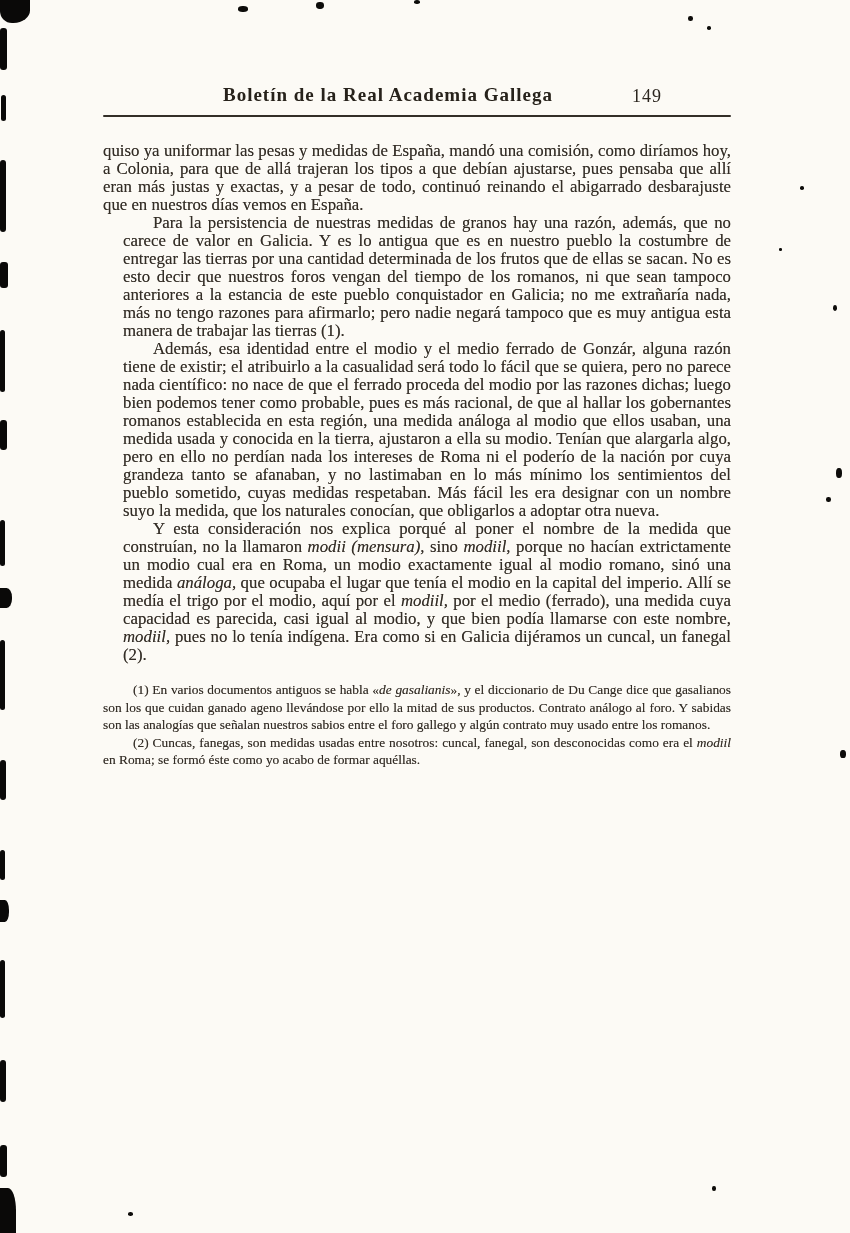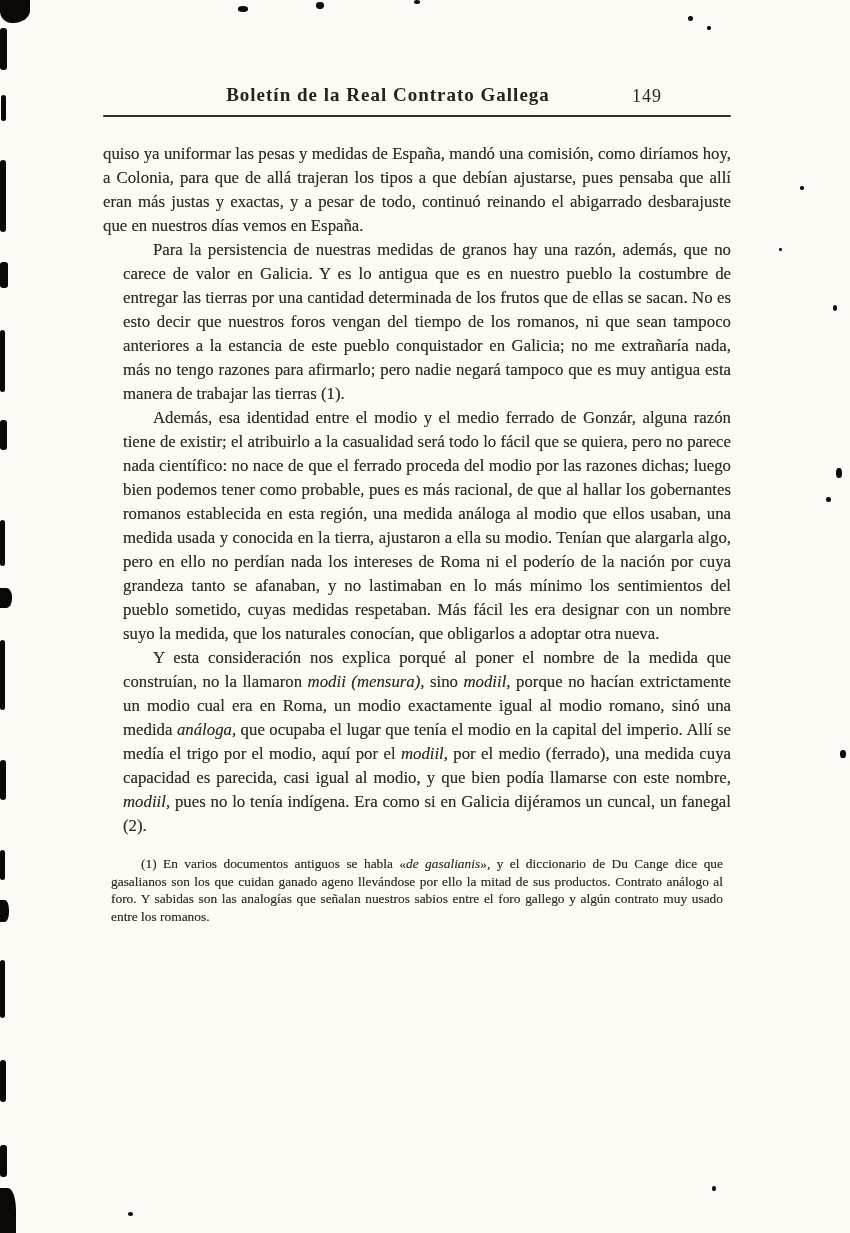--- a/index.html
+++ b/index.html
@@ -28,35 +28,35 @@
     position:absolute;right:69px;top:2px;
     font-size:18px;letter-spacing:1px;color:#2b251e;
   }
   .rule{
     margin-top:5px;width:100%;height:2px;
     background:#332e27;border-radius:2px;
   }
   .body-text{
     margin-top:25px;
     font-size:16.8px;
-    line-height:24px;
+    line-height:18px;
     text-align:justify;
     text-shadow:0 0 0.5px rgba(45,38,30,.55);
   }
   .body-text p{margin:0;}
   .body-text p.ind{text-indent:30px;margin-left:20px;}
   .it{font-style:italic;}
   .footnotes{
     margin-top:17px;
     font-size:13.4px;
     line-height:17.6px;
     text-align:justify;
     text-shadow:0 0 0.4px rgba(45,38,30,.5);
   }
-  .footnotes p{margin:8px;text-indent:30px;}
+  .footnotes p{margin:0;text-indent:30px;}
   .speck{position:absolute;background:#0d0c0a;border-radius:45%;}
   .edge{position:absolute;background:#0a0908;border-radius:3px;}
 </style>
 </head>
 <body>
 
 <div class="page">
 
   <i class="edge" style="left:0;top:0;width:30px;height:23px;border-radius:0 0 55% 12px;"></i>
   <i class="edge" style="left:0;top:28px;width:7px;height:42px;"></i>
@@ -86,31 +86,32 @@
   <i class="speck" style="left:833px;top:305px;width:4px;height:6px;"></i>
   <i class="speck" style="left:836px;top:468px;width:6px;height:10px;"></i>
   <i class="speck" style="left:826px;top:497px;width:5px;height:5px;"></i>
   <i class="speck" style="left:840px;top:750px;width:6px;height:8px;"></i>
   <i class="speck" style="left:712px;top:1186px;width:4px;height:5px;"></i>
   <i class="speck" style="left:128px;top:1212px;width:5px;height:4px;"></i>
 
   <div class="content">
 
     <div class="header">
-      <div class="header-title">Boletín de la Real Contrato Gallega</div>
+      <div class="header-title">Boletín de la Real Academia Gallega</div>
       <div class="page-num">149</div>
     </div>
 
     <div class="rule"></div>
 
     <div class="body-text">
       <p><span>quiso ya uniformar las pesas y medidas de España, mandó una comisión, como diríamos hoy, a Colonia, para que de allá trajeran los tipos a que debían ajustarse, pues pensaba que allí eran más justas y exactas, y a pesar de todo, continuó reinando el abigarrado desbarajuste que en nuestros días vemos en España.</span></p>
       <p class="ind"><span>Para la persistencia de nuestras medidas de granos hay una razón, además, que no carece de valor en Galicia. Y es lo antigua que es en nuestro pueblo la costumbre de entregar las tierras por una cantidad determinada de los frutos que de ellas se sacan. No es esto decir que nuestros foros vengan del tiempo de los romanos, ni que sean tampoco anteriores a la estancia de este pueblo conquistador en Galicia; no me extrañaría nada, más no tengo razones para afirmarlo; pero nadie negará tampoco que es muy antigua esta manera de trabajar las tierras (1).</span></p>
       <p class="ind"><span>Además, esa identidad entre el modio y el medio ferrado de Gonzár, alguna razón tiene de existir; el atribuirlo a la casualidad será todo lo fácil que se quiera, pero no parece nada científico: no nace de que el ferrado proceda del modio por las razones dichas; luego bien podemos tener como probable, pues es más racional, de que al hallar los gobernantes romanos establecida en esta región, una medida análoga al modio que ellos usaban, una medida usada y conocida en la tierra, ajustaron a ella su modio. Tenían que alargarla algo, pero en ello no perdían nada los intereses de Roma ni el poderío de la nación por cuya grandeza tanto se afanaban, y no lastimaban en lo más mínimo los sentimientos del pueblo sometido, cuyas medidas respetaban. Más fácil les era designar con un nombre suyo la medida, que los naturales conocían, que obligarlos a adoptar otra nueva.</span></p>
       <p class="ind"><span>Y esta consideración nos explica porqué al poner el nombre de la medida que construían, no la llamaron </span><span class="it">modii (mensura),</span><span> sino </span><span class="it">modiil,</span><span> porque no hacían extrictamente un modio cual era en Roma, un modio exactamente igual al modio romano, sinó una medida </span><span class="it">análoga,</span><span> que ocupaba el lugar que tenía el modio en la capital del imperio. Allí se medía el trigo por el modio, aquí por el </span><span class="it">modiil,</span><span> por el medio (ferrado), una medida cuya capacidad es parecida, casi igual al modio, y que bien podía llamarse con este nombre, </span><span class="it">modiil,</span><span> pues no lo tenía indígena. Era como si en Galicia dijéramos un cuncal, un fanegal (2).</span></p>
     </div>
 
     <div class="footnotes">
       <p><span>(1)  En varios documentos antiguos se habla «</span><span class="it">de gasalianis</span><span>», y el diccionario de Du Cange dice que gasalianos son los que cuidan ganado ageno llevándose por ello la mitad de sus productos. Contrato análogo al foro. Y sabidas son las analogías que señalan nuestros sabios entre el foro gallego y algún contrato muy usado entre los romanos.</span></p>
+      <p><span>(2)  Cuncas, fanegas, son medidas usadas entre nosotros: cuncal, fanegal, son desconocidas como era el </span><span class="it">modiil</span><span> en Roma; se formó éste como yo acabo de formar aquéllas.</span></p>
     </div>
 
   </div>
 </div>
 
 </body></html>

